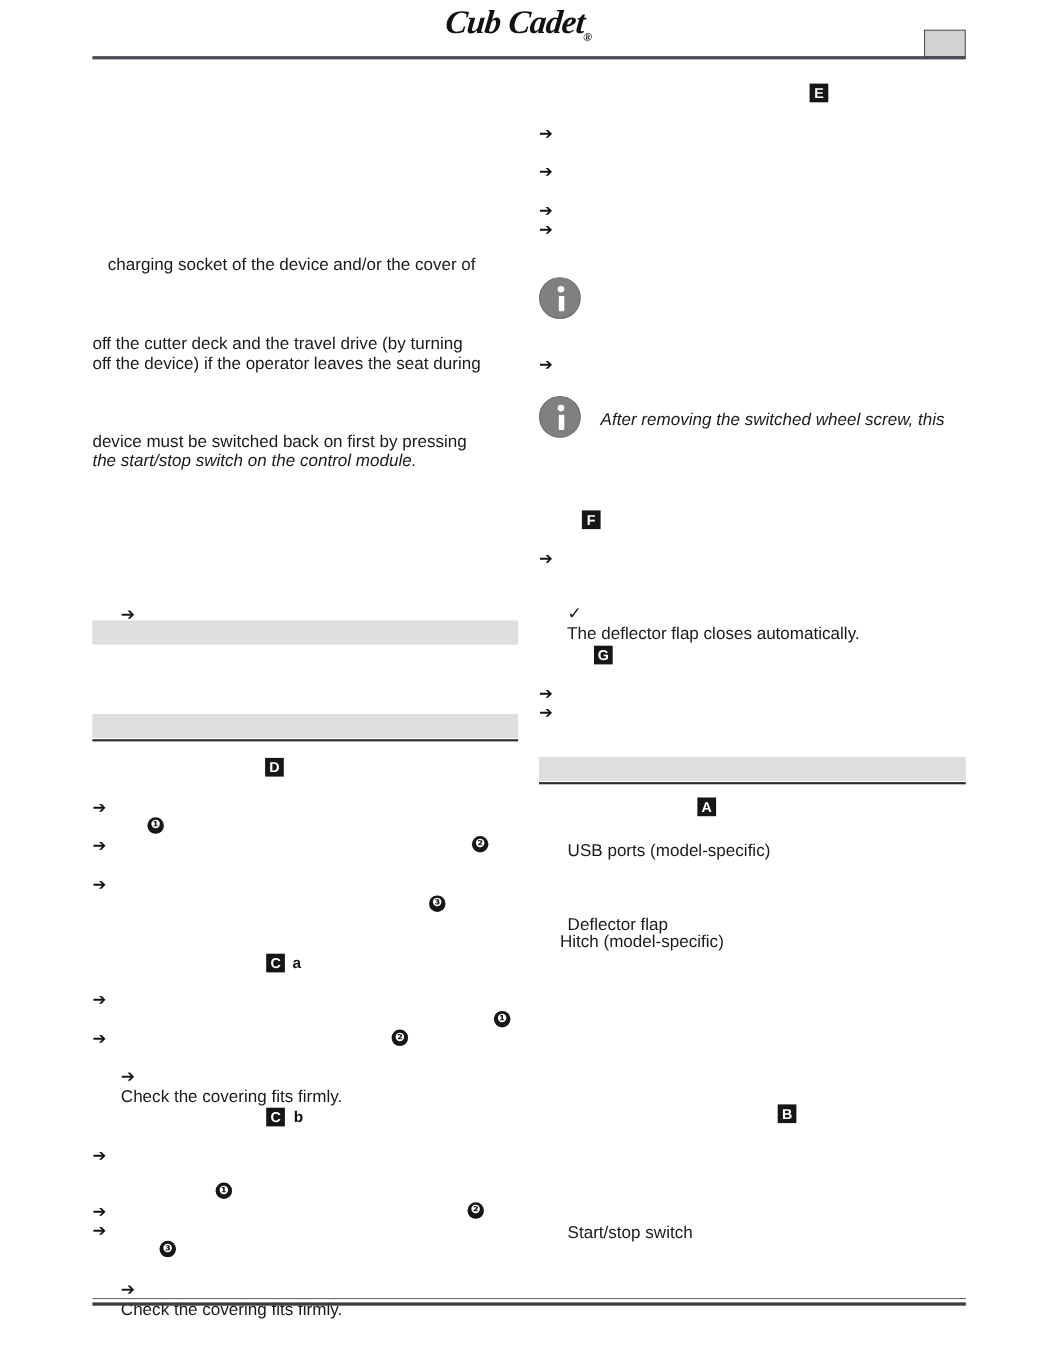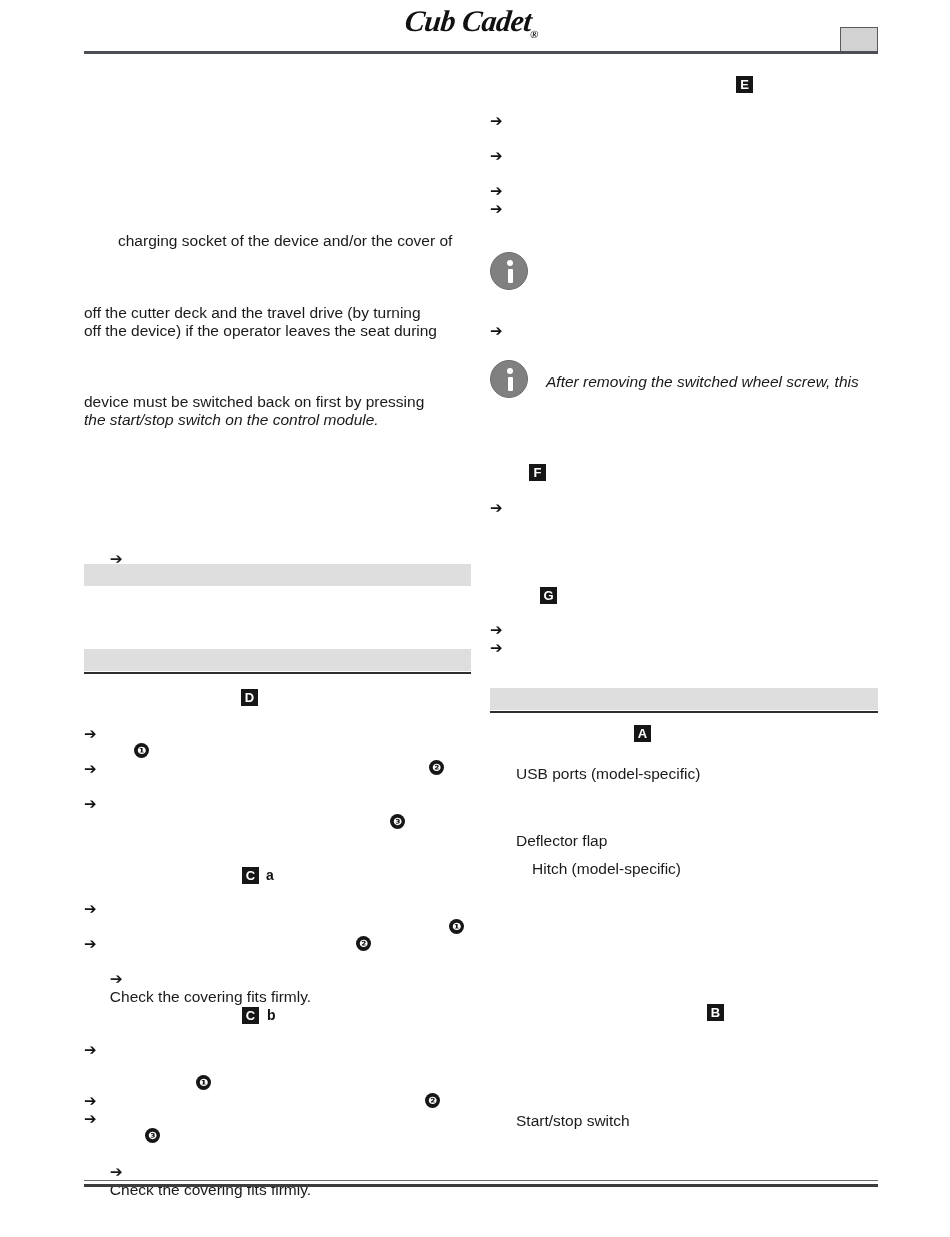--- a/index.html
+++ b/index.html
@@ -112,21 +112,21 @@
   <div class="logo"><span>Cub Cadet</span><span class="reg">®</span></div>
 
   <div class="pagebox">
     <span></span>
   </div>
 
   <div class="header-rule"></div>
 
   <div class="col col-left">
 
-    <div class="tx" style="left:14px; top:172px;margin-left:20px;">charging socket of the device and/or the cover of</div>
+    <div class="tx" style="left:14px; top:172px;">charging socket of the device and/or the cover of</div>
 
     <div class="tx" style="left:0px; top:262px;">off the device) if the operator leaves the seat during</div>
     <div class="tx" style="left:0px; top:244px;">off the cutter deck and the travel drive (by turning</div>
 
     <div class="tx" style="left:0px; top:333px;">device must be switched back on first by pressing</div>
     <div class="tx" style="left:0px; top:351px;font-style:italic;">the start/stop switch on the control module.</div>
 
     <div class="arrow-line" style="left:0px; top:472px;">
       <span class="g">➔</span>
       <span>Prior to reversing, switch off the cutter deck.</span>
@@ -190,34 +190,38 @@
     <div class="tx" style="left:52px; top:203px;"></div>
 
     <div class="arrow" style="left:0px; top:263px;">➔</div>
 
     <div class="info" style="left:0px; top:300px;"></div>
     <div class="tx italic" style="left:56px; top:313px;">After removing the switched wheel screw, this</div>
 
     <div class="badge" style="left:39px; top:404px;">F</div>
     <div class="arrow" style="left:0px; top:440px;">➔</div>
 
+    <div class="arrow-line" style="left:0px; top:471px;">
+      <span class="g">✓</span>
+      <span>The deflector flap closes automatically.</span>
+    </div>
 
     <div class="badge" style="left:50px; top:527px;">G</div>
     <div class="arrow" style="left:0px; top:562px;">➔</div>
     <div class="arrow" style="left:0px; top:580px;">➔</div>
 
     <div class="graybar ruled" style="left:0px; top:628px; width:388px;">
       <span></span>
     </div>
 
     <div class="badge" style="left:144px; top:665px;">A</div>
 
     <div class="tx" style="left:26px; top:705px;">USB ports (model-specific)</div>
     <div class="tx" style="left:26px; top:772px;text-align:center;">Deflector flap</div>
-    <div class="tx" style="left:42px; top:788px;margin-top:12px;">Hitch (model-specific)</div>
+    <div class="tx" style="left:19px; top:788px;">Hitch (model-specific)</div>
 
     <div class="badge" style="left:217px; top:944px;">B</div>
 
     <div class="tx" style="left:26px; top:1052px;">Start/stop switch</div>
   </div>
 
   <div class="footer-rule-thin"></div>
   <div class="footer-rule-thick"></div>
 
 </div>

